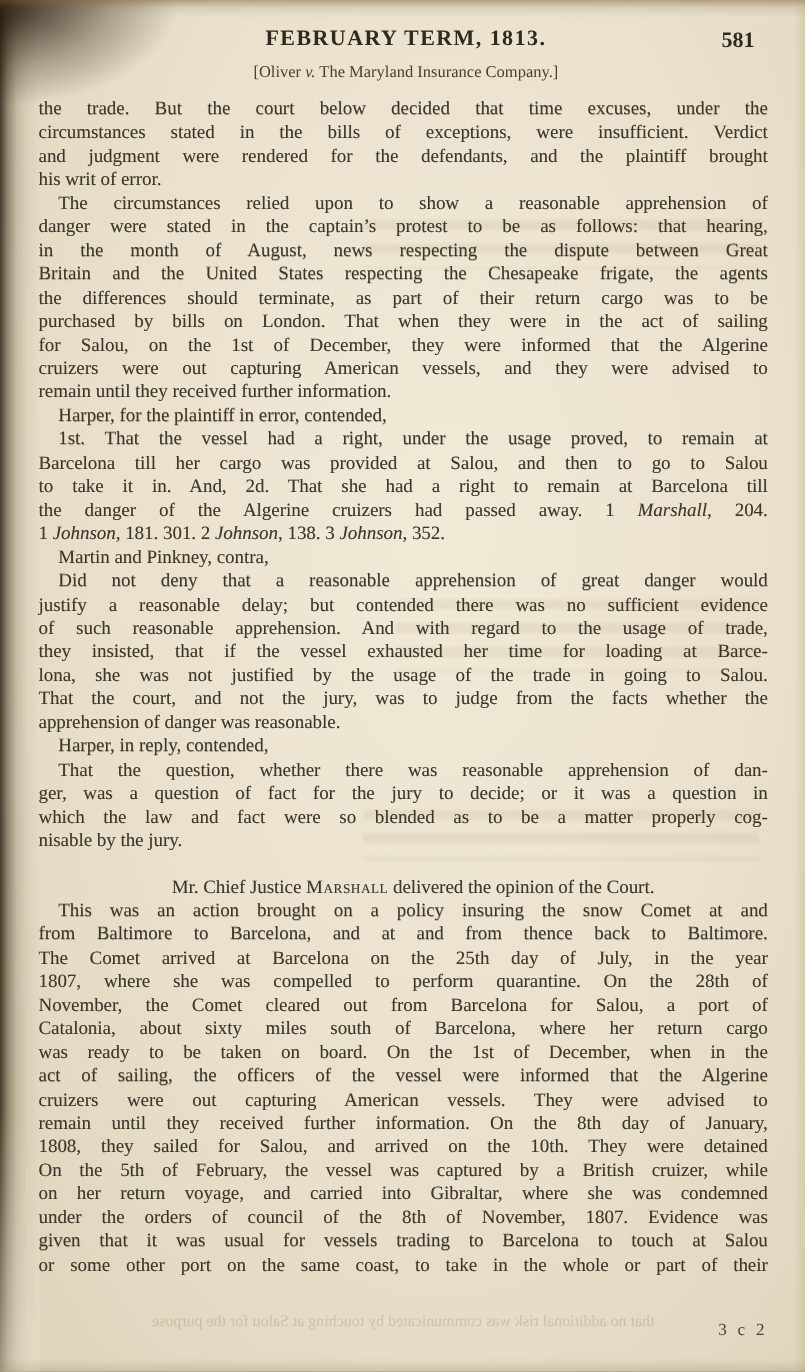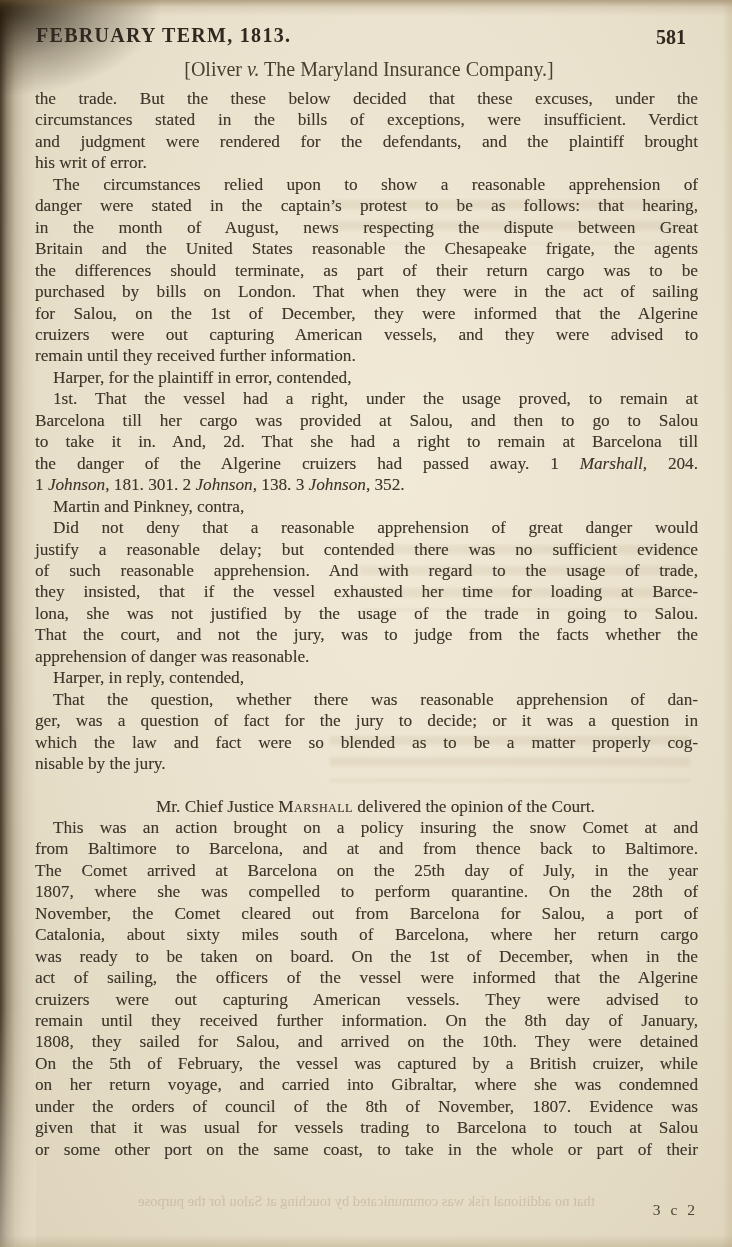--- a/index.html
+++ b/index.html
@@ -28,25 +28,25 @@
     background:linear-gradient(to left, rgba(178,158,118,.28), rgba(178,158,118,0));}
   .bottom-edge{position:absolute;left:0;right:0;bottom:0;height:12px;
     background:linear-gradient(to top, rgba(160,140,100,.30), rgba(160,140,100,0));}
   .smudge{position:absolute;filter:blur(1.6px);pointer-events:none;
     background:repeating-linear-gradient(to bottom, rgba(150,124,84,.10) 0 9px, rgba(150,124,84,0) 9px 21.45px);}
   #sm1{top:200px;left:330px;width:360px;height:44px;}
   #sm2{top:545px;left:360px;width:330px;height:66px;}
   #sm3{top:736px;left:330px;width:360px;height:46px;}
 
   
-  .hdr{position:absolute;top:24px;left:36px;right:30px;}
+  .hdr{position:absolute;top:24px;left:36px;right:30px;text-align:center;}
   .hdr .title{font-size:20px;font-weight:bold;letter-spacing:1.3px;color:#30291f;}
   .hdr .pagenum{position:absolute;right:16px;top:2px;font-size:20px;font-weight:bold;color:#30291f;}
   .caption{position:absolute;top:58px;left:36px;right:30px;text-align:center;
-    font-size:20px;color:#473f30;}
+    font-size:15px;color:#473f30;}
 
   
   .body-text{position:absolute;top:88px;left:35px;width:663px;
     font-size:17.2px;line-height:21.45px;
     text-shadow:0.25px 0.25px 0 rgba(62,55,44,.35);}
   .bline{min-height:21.45px;}
   .just{text-align:justify;text-align-last:justify;}
   .indent{text-indent:18px;}
   .gap{margin-top:21px;text-align:center;}
   .it{font-style:italic;}
@@ -75,28 +75,28 @@
   <div class="smudge" id="sm3"></div>
 
   <div class="hdr">
     <span class="title"><span>FEBRUARY TERM, 1813.</span></span>
     <span class="pagenum"><span>581</span></span>
   </div>
 
   <div class="caption"><span>[Oliver </span><span class="it">v.</span><span> The Maryland Insurance Company.]</span></div>
 
   <main class="body-text">
-      <div class="bline just"><span>the trade.  But the these below decided that these excuses, under the</span></div>
+      <div class="bline just"><span>the trade.  But the court below decided that time excuses, under the</span></div>
       <div class="bline just"><span>circumstances stated in the bills of exceptions, were insufficient.  Verdict</span></div>
       <div class="bline just"><span>and judgment were rendered for the defendants, and the plaintiff brought</span></div>
       <div class="bline"><span>his writ of error.</span></div>
       <div class="bline just indent"><span>The circumstances relied upon to show a reasonable apprehension of</span></div>
       <div class="bline just"><span>danger were stated in the captain’s protest to be as follows: that hearing,</span></div>
       <div class="bline just"><span>in the month of August, news respecting the dispute between Great</span></div>
-      <div class="bline just"><span>Britain and the United States reasonable the Chesapeake frigate, the agents</span></div>
+      <div class="bline just"><span>Britain and the United States respecting the Chesapeake frigate, the agents</span></div>
       <div class="bline just"><span>the differences should terminate, as part of their return cargo was to be</span></div>
       <div class="bline just"><span>purchased by bills on London.  That when they were in the act of sailing</span></div>
       <div class="bline just"><span>for Salou, on the 1st of December, they were informed that the Algerine</span></div>
       <div class="bline just"><span>cruizers were out capturing American vessels, and they were advised to</span></div>
       <div class="bline"><span>remain until they received further information.</span></div>
       <div class="bline indent"><span>Harper, for the plaintiff in error, contended,</span></div>
       <div class="bline just indent"><span>1st.  That the vessel had a right, under the usage proved, to remain at</span></div>
       <div class="bline just"><span>Barcelona till her cargo was provided at Salou, and then to go to Salou</span></div>
       <div class="bline just"><span>to take it in.   And, 2d.  That she had a right to remain at Barcelona till</span></div>
       <div class="bline just"><span>the danger of the Algerine cruizers had passed away.   1 </span><span class="it">Marshall</span><span>, 204.</span></div>

